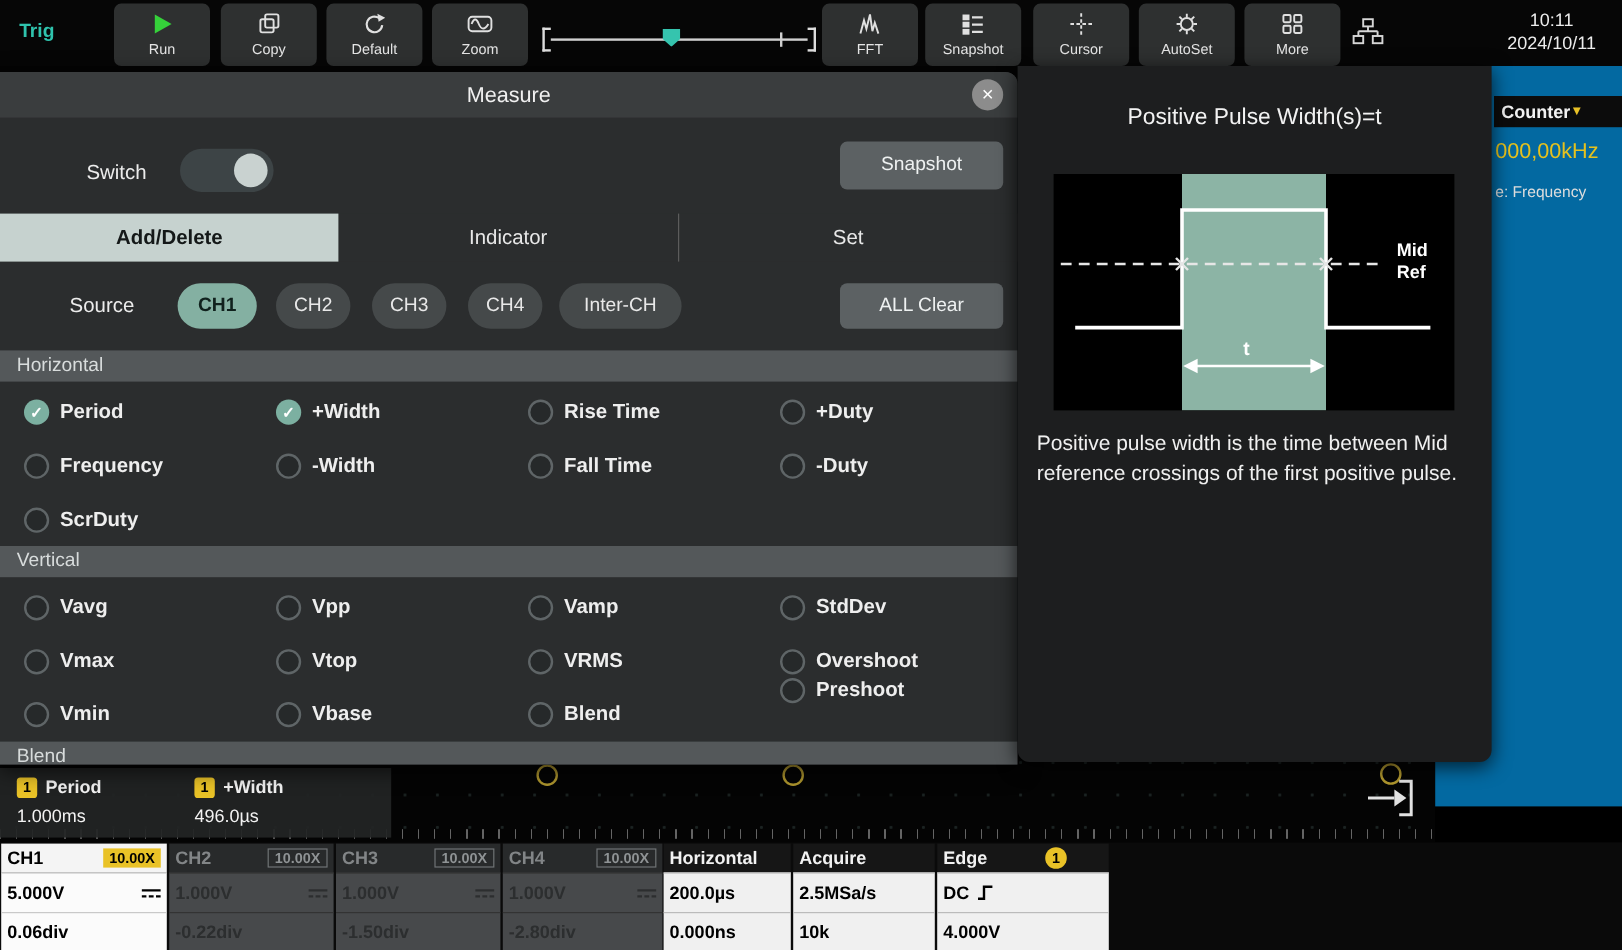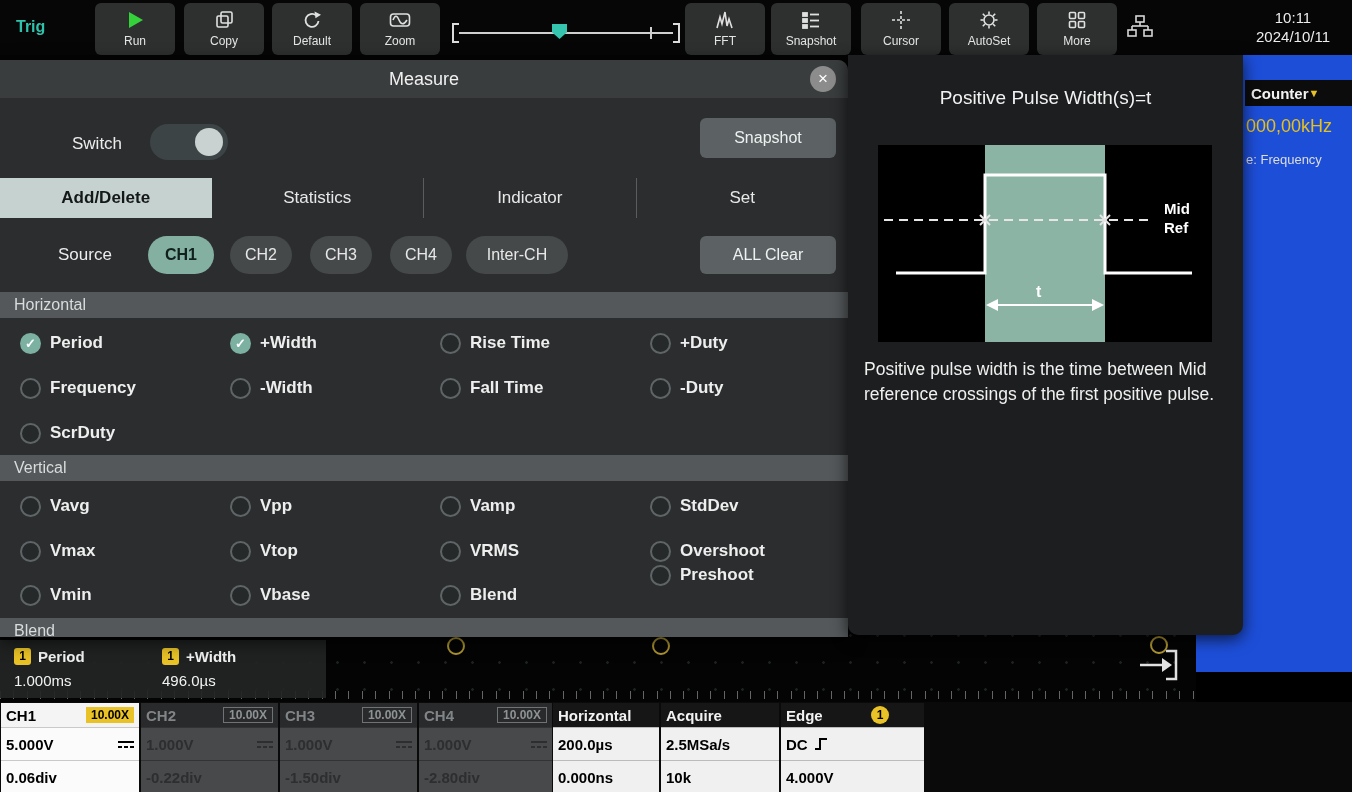--- a/index.html
+++ b/index.html
@@ -1,19 +1,19 @@
 <!DOCTYPE html>
 <html><head>
 <meta charset="utf-8">
 <style>
   * { margin:0; padding:0; box-sizing:border-box; }
   html,body { width:1352px; height:792px; background:#000; overflow:hidden;
     font-family:"Liberation Sans", sans-serif; }
   .abs { position:absolute; }
-  #screen { position:relative; width:1352px; height:672px; background:#1d4ed8; }
+  #screen { position:relative; width:1352px; height:672px; background:#0369a1; }
 
   
   #graticule { left:0; top:55px; width:1196px; height:647px; background:#040404;
     background-image:radial-gradient(rgba(120,160,155,.20) 1px, transparent 1.6px);
     background-size:27px 27px; }
   #ruler { left:0; top:691px; width:1196px; height:8px; z-index:1;
     background:repeating-linear-gradient(90deg, rgba(180,180,180,.55) 0 1px, transparent 1px 13.4px); }
   .marker-circle { width:18px; height:18px; border-radius:50%;
     border:2px solid rgba(233,200,60,.75); z-index:2; }
 
@@ -412,21 +412,20 @@
     <div id="dlg-close" class="abs">×</div>
 
     <span id="switch-label" class="abs">Switch</span>
     <div id="switch-toggle" class="abs">
       <div id="switch-knob"></div>
     </div>
     <div id="dlg-snapshot" class="dlg-btn abs">Snapshot</div>
 
     <div id="tabs" class="abs">
       <div class="tab active">Add/Delete</div>
-      <div class="tab">Statistics</div>
       <div class="tab">Indicator</div>
       <div class="tab">Set</div>
     </div>
 
     <span id="source-label" class="abs">Source</span>
     <div class="pill selected abs" style="left:148px;width:66px">CH1</div>
     <div class="pill abs" style="left:230px;width:62px">CH2</div>
     <div class="pill abs" style="left:310px;width:62px">CH3</div>
     <div class="pill abs" style="left:390px;width:62px">CH4</div>
     <div class="pill abs" style="left:466px;width:102px">Inter-CH</div>

